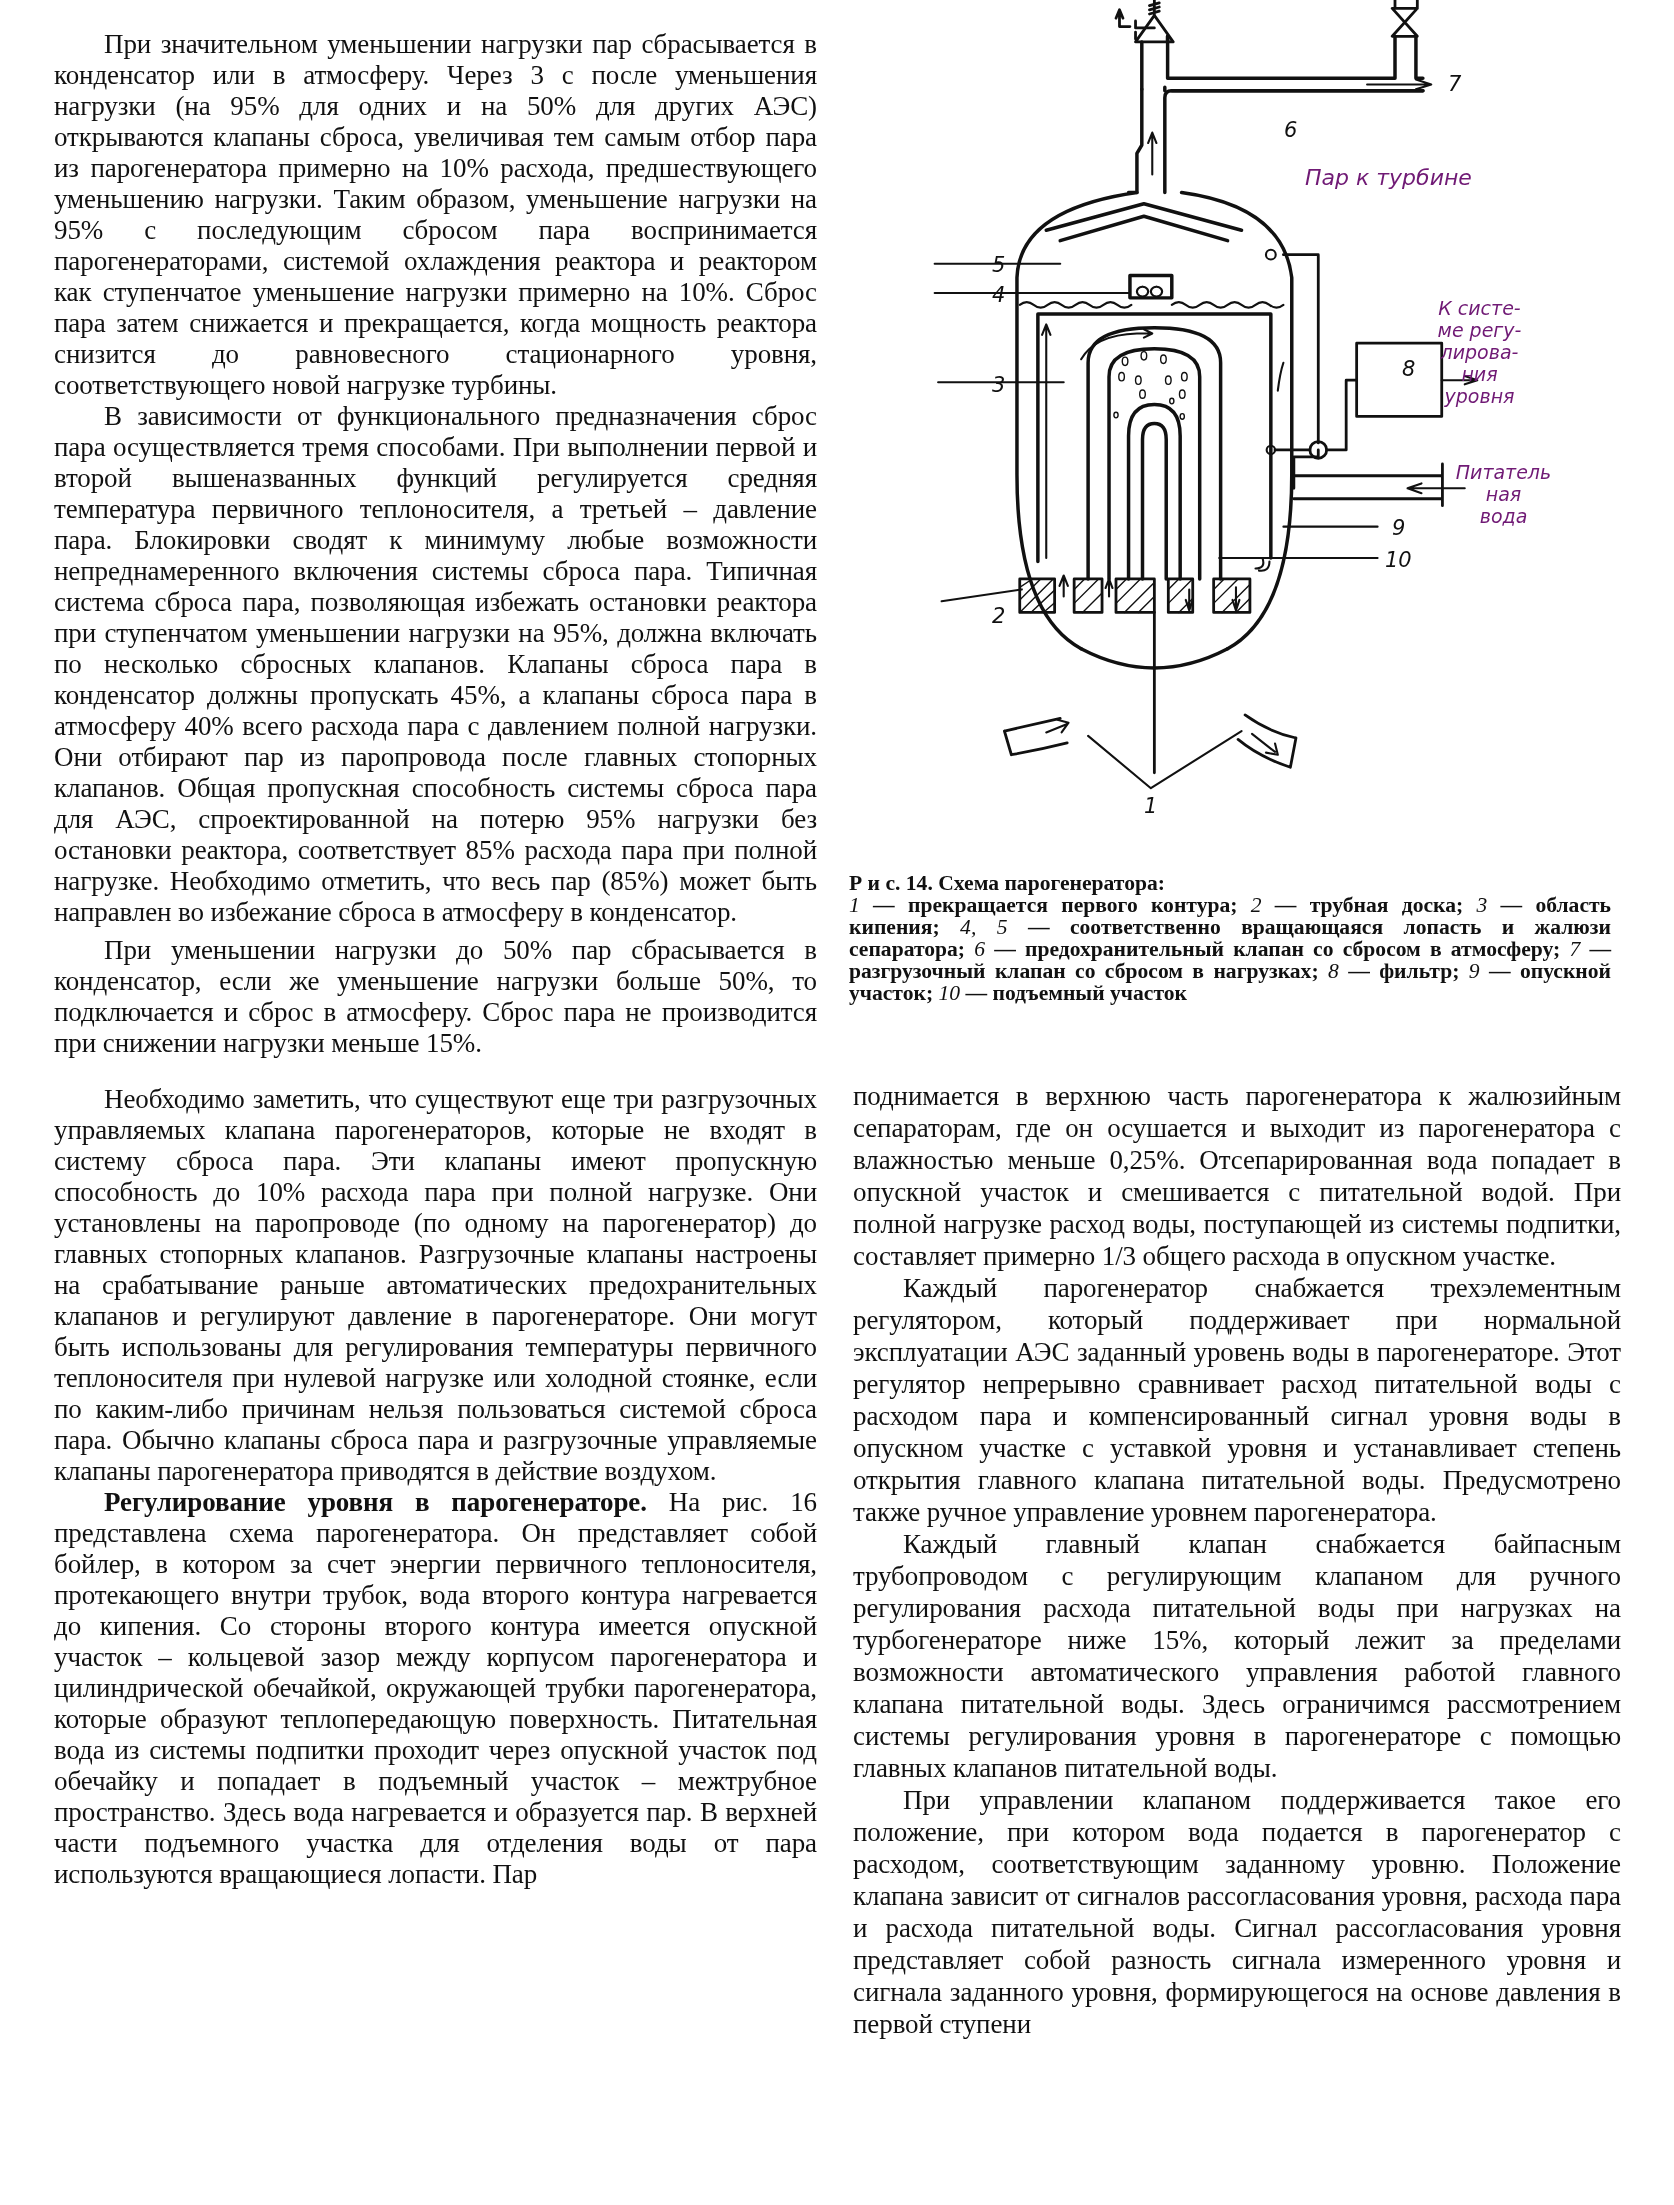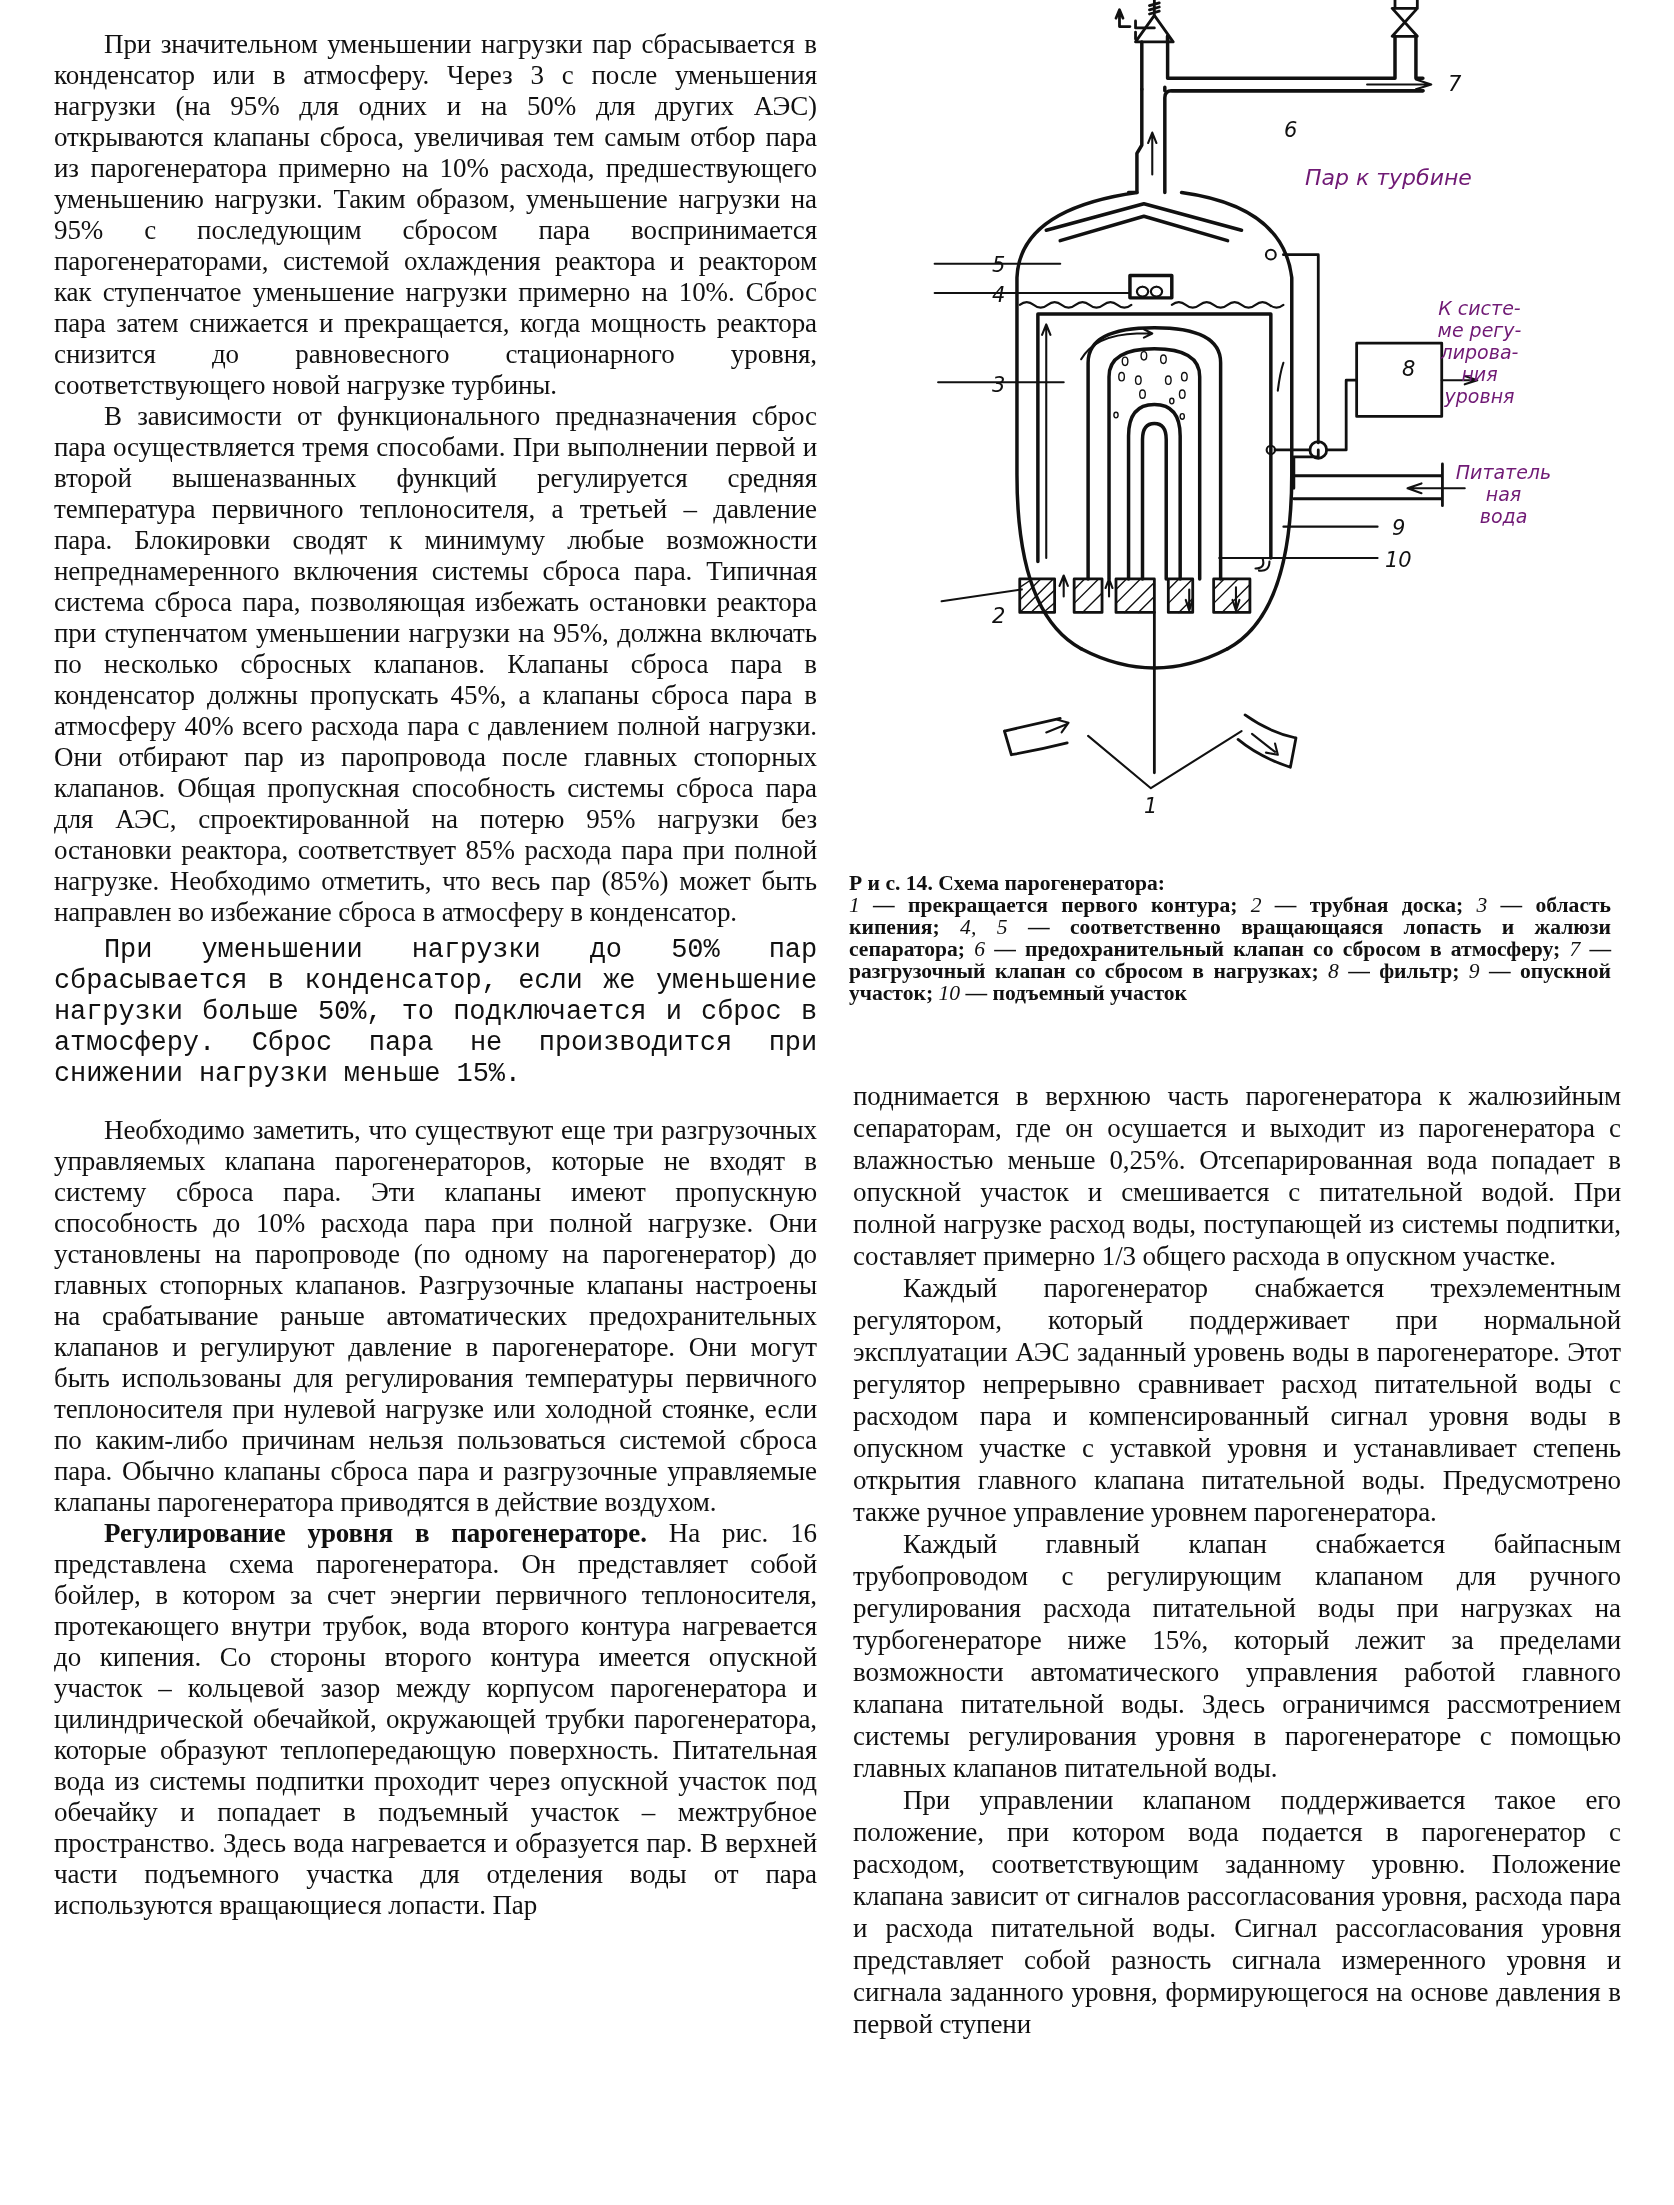--- a/index.html
+++ b/index.html
@@ -3,21 +3,21 @@
 <meta charset="utf-8">
 <style>
   html, body { margin: 0; padding: 0; background: #ffffff; }
   body { width: 1675px; height: 2205px; position: relative; overflow: hidden;
          font-family: "Liberation Serif", "DejaVu Serif", serif; color: #111111; }
   .col { position: absolute; }
   #left-col { left: 54px; top: 29px; width: 763px; }
   #right-col-text { left: 853px; top: 1080px; width: 768px; }
   .p { font-size: 27px; line-height: 31px; text-align: justify; margin: 0; text-indent: 50px;
        hyphens: manual; letter-spacing: -0.1px; }
-  .p.gap { margin-top: 7px; font-family: Liberation Mono, monospace; }
+  .p.gap { margin-top: 7px; }
   .p.gap2 { margin-top: 25px; }
   #right-col-text .p { line-height: 32px; font-size: 27px; }
   .run-in { font-weight: bold; }
   #figure { position: absolute; left: 837px; top: 0; width: 837px; height: 858px; }
   #figure svg { position: absolute; left: 0; top: 0; }
   .fig-label { position: absolute; font-family: "DejaVu Sans", sans-serif; font-style: italic;
                font-size: 21px; color: #111; line-height: 1; }
   .fig-text { position: absolute; font-family: "DejaVu Sans", sans-serif; font-style: italic;
               font-size: 19px; color: #701a75; line-height: 22px; text-align: center; }
   #caption { position: absolute; left: 849px; top: 872px; width: 762px;

